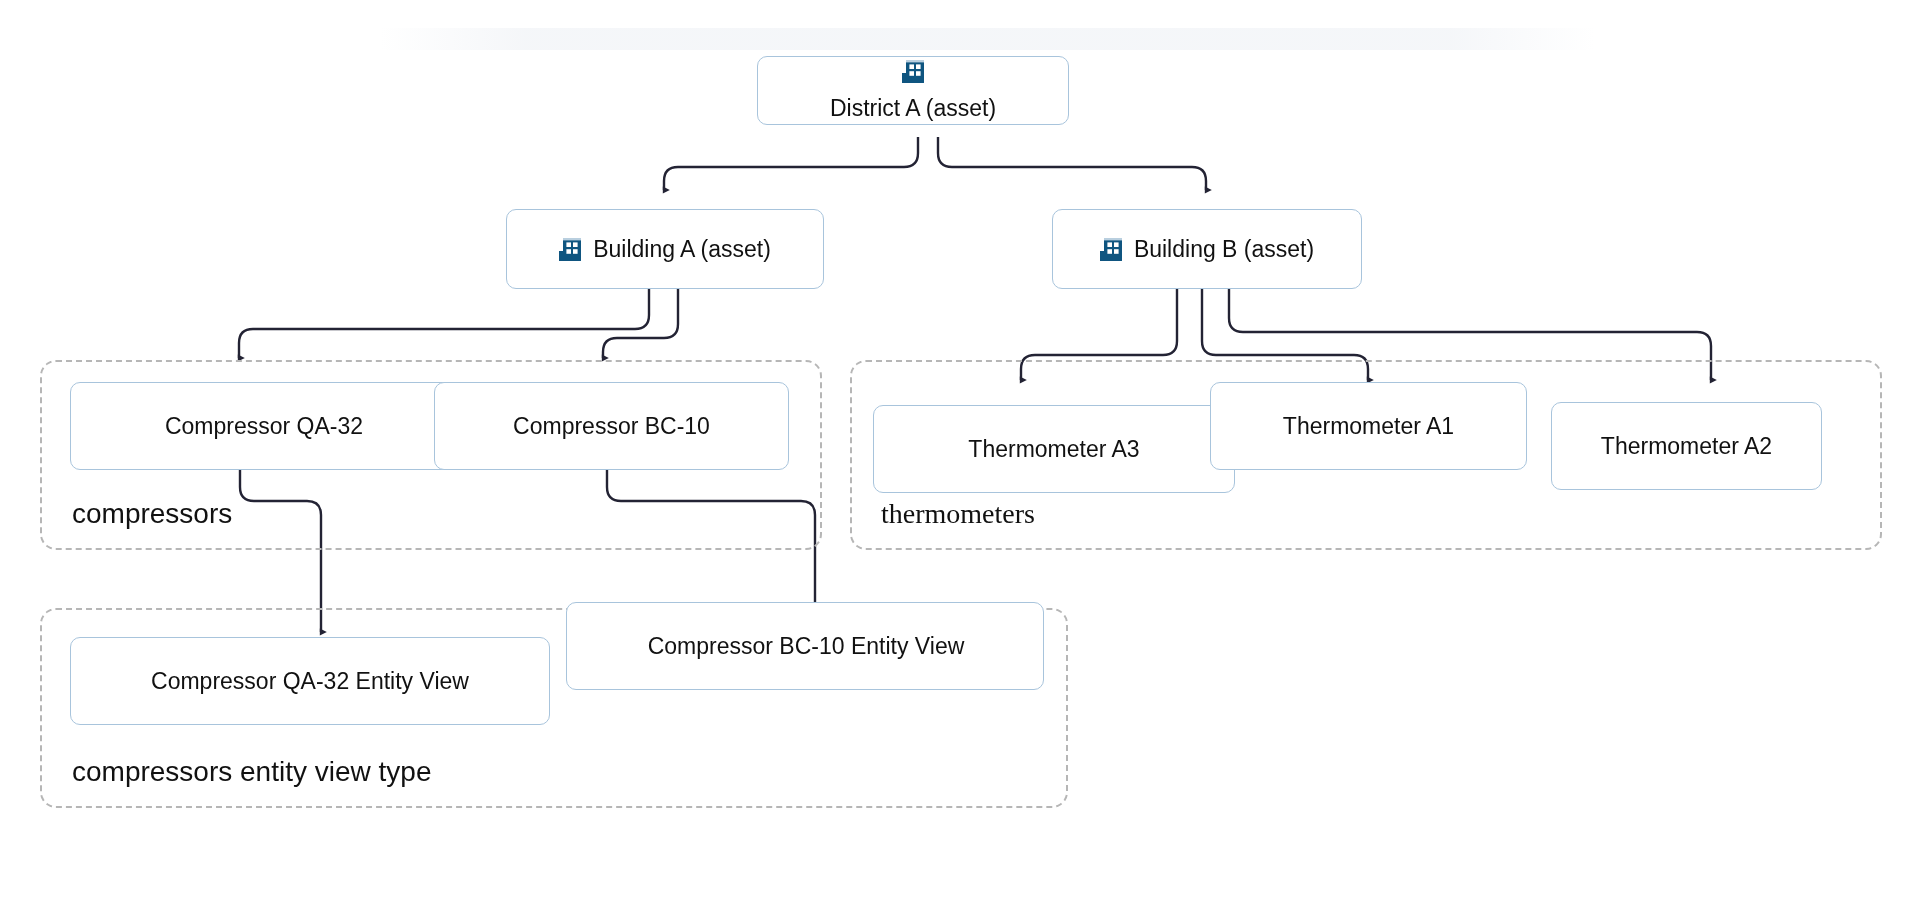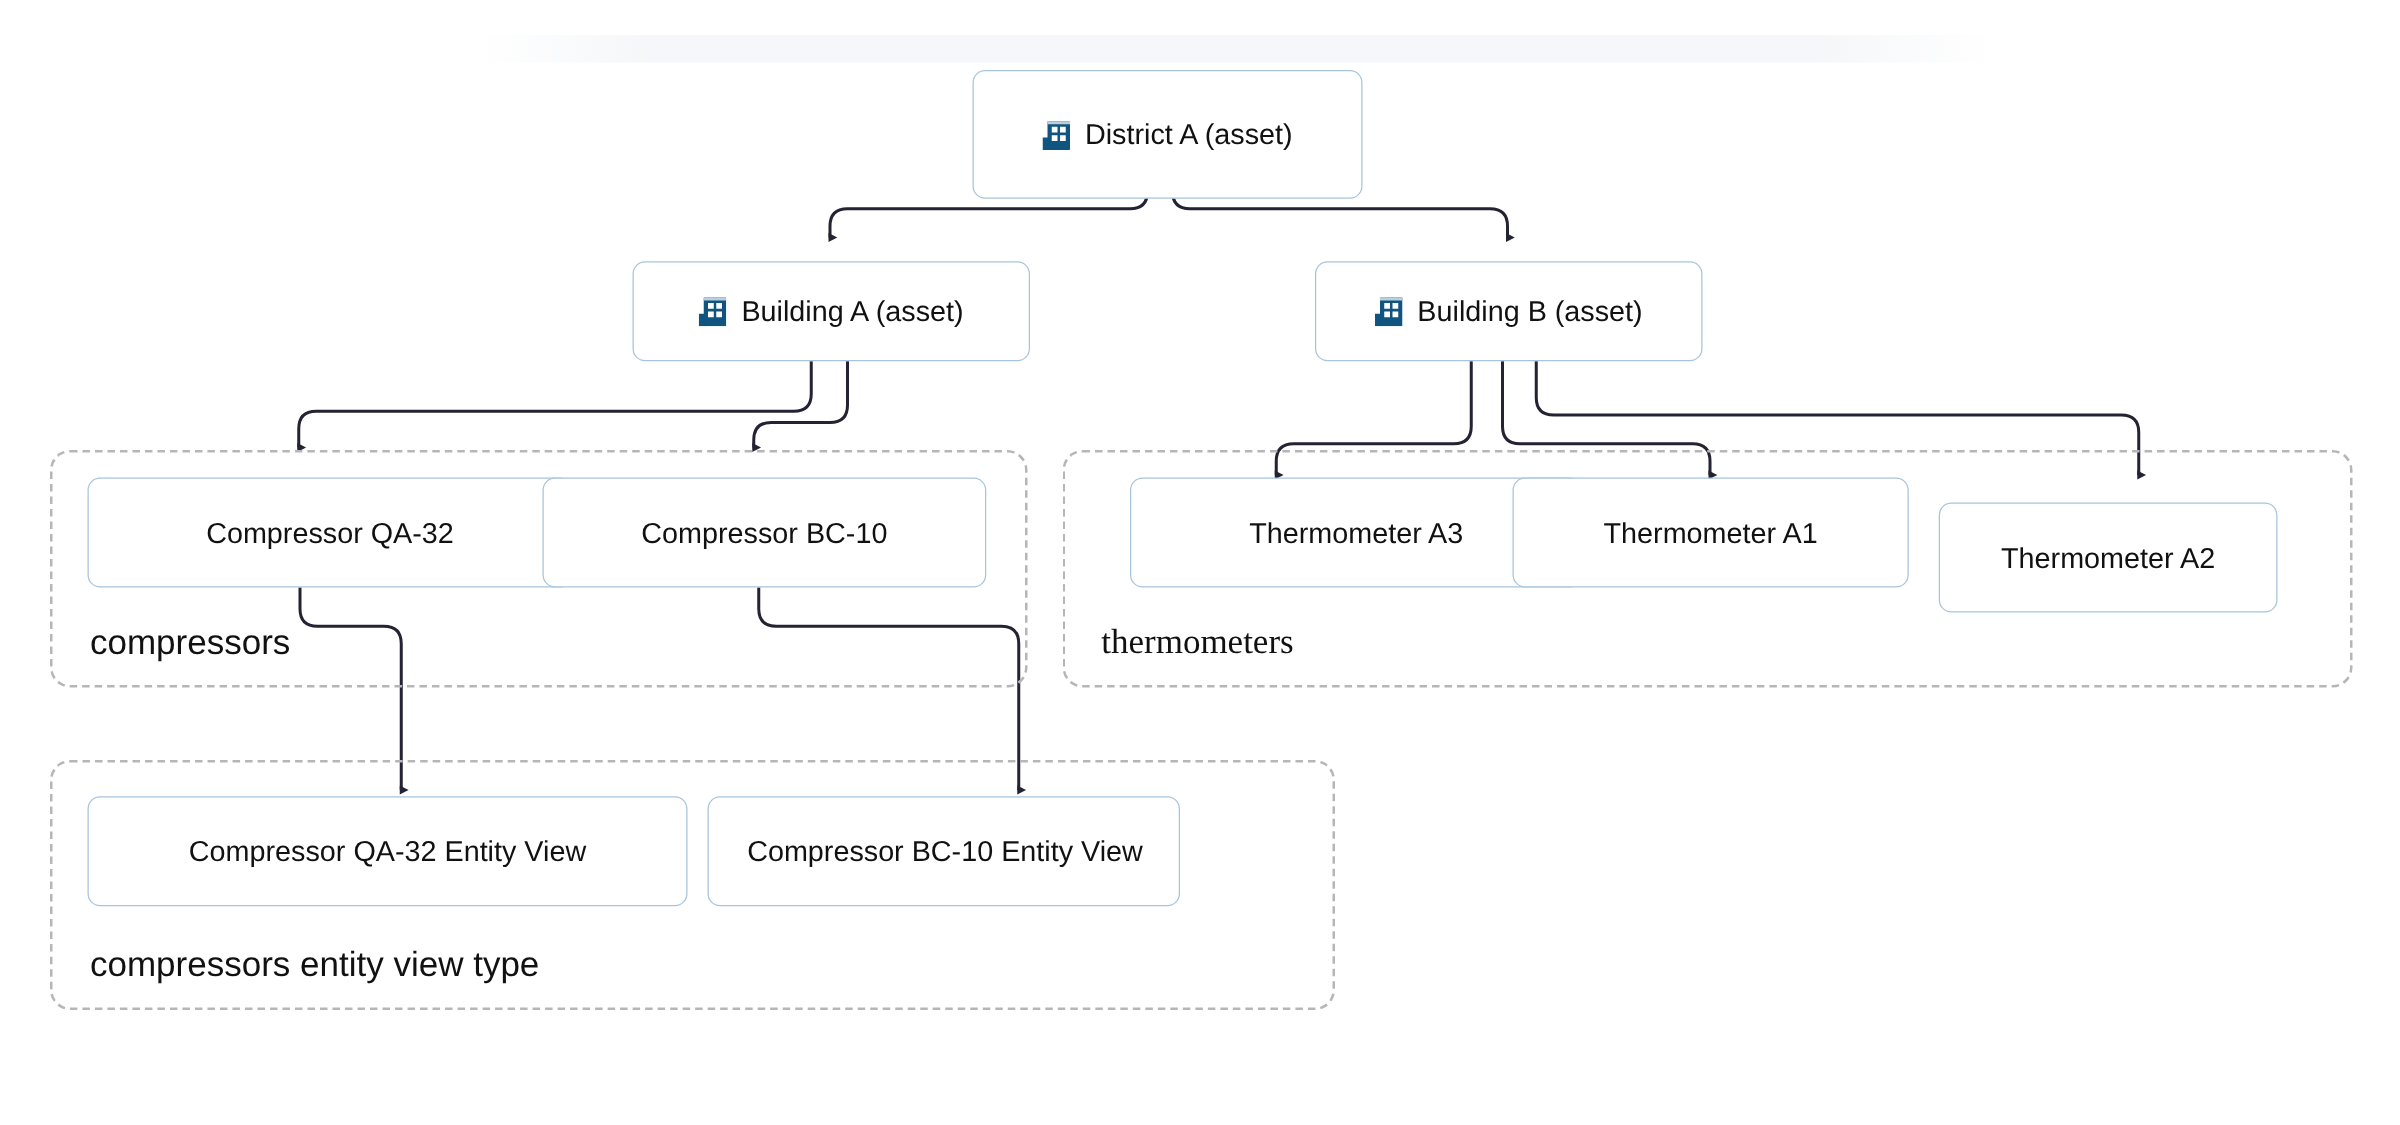--- a/index.html
+++ b/index.html
@@ -122,21 +122,21 @@
 
   <div class="group-box" style="left:40px; top:360px; width:782px; height:190px;"></div>
   <div class="group-label" style="left:72px; top:500px;">compressors</div>
 
   <div class="group-box" style="left:850px; top:360px; width:1032px; height:190px;"></div>
   <div class="group-label" style="left:881px; top:500px;font-family:Liberation Serif, serif;">thermometers</div>
 
   <div class="group-box" style="left:40px; top:608px; width:1028px; height:200px;"></div>
   <div class="group-label" style="left:72px; top:758px;">compressors entity view type</div>
 
-  <div class="node" style="left:778px; top:56px; width:312px; height:103px;">
+  <div class="node" style="left:757px; top:56px; width:312px; height:69px;flex-direction:column;">
     <span class="bldg-icon">
       <svg viewBox="0 0 22 24" width="22" height="24" aria-hidden="true">
         <rect x="0" y="14" width="5" height="10" fill="#0f5580"></rect>
         <rect x="4" y="1" width="18" height="23" rx="0.6" fill="#0f5580"></rect>
         <rect x="4" y="1" width="18" height="2.4" fill="#b9cfdf"></rect>
         <rect x="7.4" y="5.4" width="4.6" height="4.6" fill="#ffffff"></rect>
         <rect x="14" y="5.4" width="4.6" height="4.6" fill="#ffffff"></rect>
         <rect x="7.4" y="12.2" width="4.6" height="4.6" fill="#ffffff"></rect>
         <rect x="14" y="12.2" width="4.6" height="4.6" fill="#ffffff"></rect>
       </svg>
@@ -175,33 +175,33 @@
   </div>
 
   <div class="node" style="left:70px; top:382px; width:388px; height:88px;">
     <span class="node-label">Compressor QA-32</span>
   </div>
 
   <div class="node" style="left:434px; top:382px; width:355px; height:88px;">
     <span class="node-label">Compressor BC-10</span>
   </div>
 
-  <div class="node" style="left:873px; top:382px; width:362px; height:88px;margin-left:31px;">
+  <div class="node" style="left:873px; top:405px; width:362px; height:88px;">
     <span class="node-label">Thermometer A3</span>
   </div>
 
   <div class="node" style="left:1210px; top:382px; width:317px; height:88px;">
     <span class="node-label">Thermometer A1</span>
   </div>
 
   <div class="node" style="left:1551px; top:382px; width:271px; height:88px;margin-top:20px;">
     <span class="node-label">Thermometer A2</span>
   </div>
 
   <div class="node" style="left:70px; top:637px; width:480px; height:88px;">
     <span class="node-label">Compressor QA-32 Entity View</span>
   </div>
 
-  <div class="node" style="left:566px; top:637px; width:378px; height:88px;padding-left:16px;">
+  <div class="node" style="left:566px; top:602px; width:478px; height:88px;padding-left:16px;">
     <span class="node-label">Compressor BC-10 Entity View</span>
   </div>
 
 </div>
 
 </body></html>

